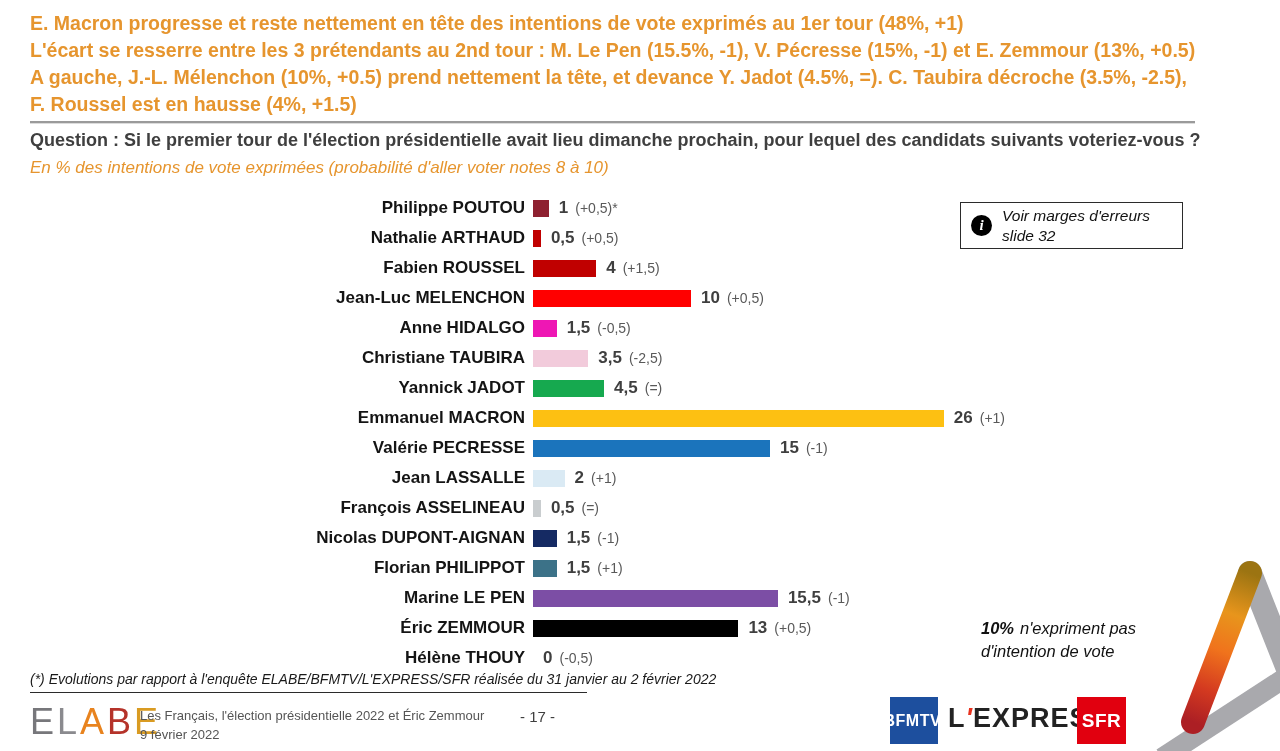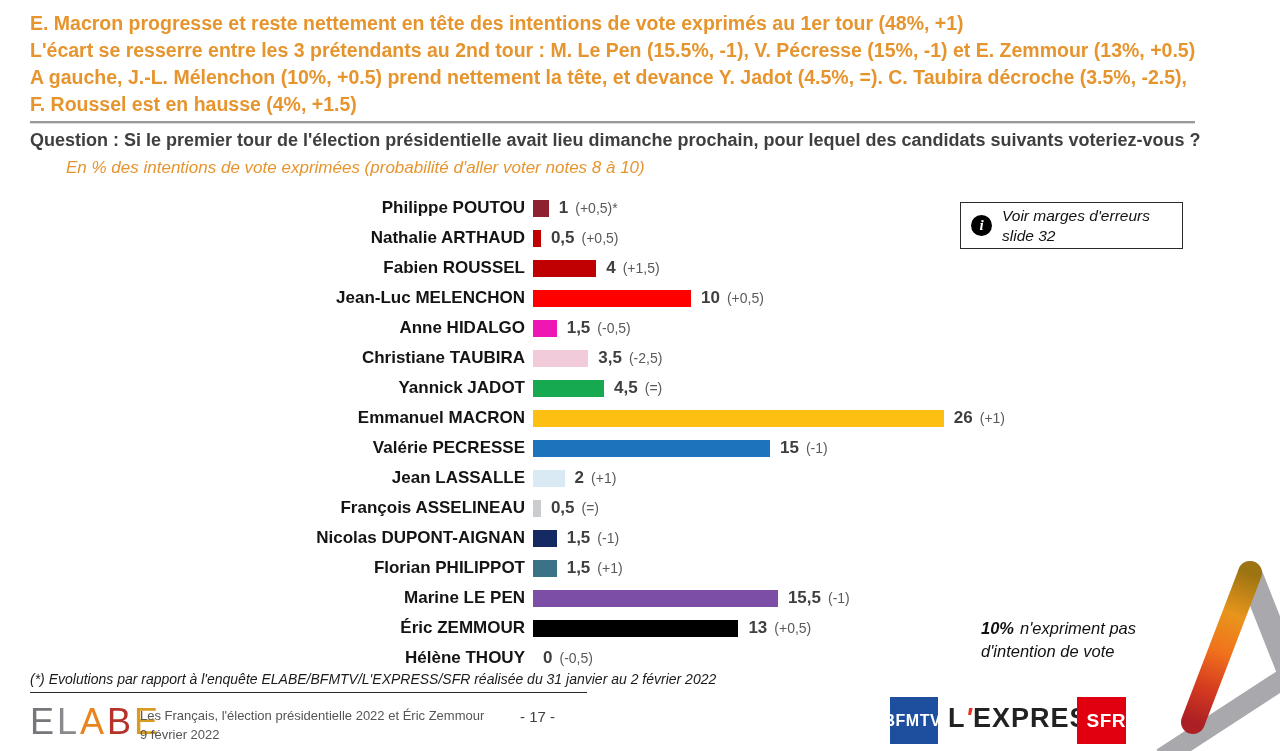--- a/index.html
+++ b/index.html
@@ -16,21 +16,21 @@
   .top-sep{
     position:absolute;left:30px;top:121px;width:1165px;height:0;
     border-top:2px solid #9a9a9a;box-shadow:0 1px 0 #dcdcdc;
   }
   .question{
     position:absolute;left:30px;top:130px;width:1210px;
     font-size:18px;font-weight:bold;color:#3F3F3F;white-space:nowrap;
   }
   .subtitle{
     position:absolute;left:30px;top:158px;
-    font-size:17px;font-style:italic;color:#E6952E;white-space:nowrap;margin-left:36px;
+    font-size:17px;font-style:italic;color:#E6952E;white-space:nowrap;
   }
   
   .chart{position:absolute;left:30px;top:188px;width:950px;}
   .crow{display:flex;align-items:flex-end;height:30px;}
   .clabel{
     width:495px;flex:0 0 495px;text-align:right;padding-right:8px;
     font-size:17px;font-weight:bold;color:#141414;white-space:nowrap;
   }
   .cbarzone{display:flex;align-items:center;}
   .bar{height:17px;flex:0 0 auto;}
@@ -78,21 +78,21 @@
     display:flex;flex-direction:row;align-items:center;justify-content:center;
     color:#fff;font-weight:bold;font-size:16px;line-height:16px;letter-spacing:0.5px;
   }
   .logo-express{
     position:absolute;left:948px;top:703px;font-size:27px;font-weight:bold;color:#222;
     letter-spacing:1px;white-space:nowrap;
   }
   .logo-express .apos{color:#E8321E;font-style:italic;}
   .logo-sfr{
     position:absolute;left:1077px;top:697px;width:49px;height:47px;background:#E1000F;
-    display:flex;align-items:center;justify-content:flex-end;
+    display:flex;align-items:center;justify-content:center;
     color:#fff;font-weight:bold;font-size:19px;letter-spacing:0.5px;
   }
   .biga{position:absolute;right:0;bottom:0;width:140px;height:211px;}
 </style>
 </head>
 <body>
 
 <div class="header">
   <div class="hline">E. Macron progresse et reste nettement en tête des intentions de vote exprimés au 1er tour (48%, +1)</div>
   <div class="hline">L'écart se resserre entre les 3 prétendants au 2nd tour : M. Le Pen (15.5%, -1), V. Pécresse (15%, -1) et E. Zemmour (13%, +0.5)</div>

